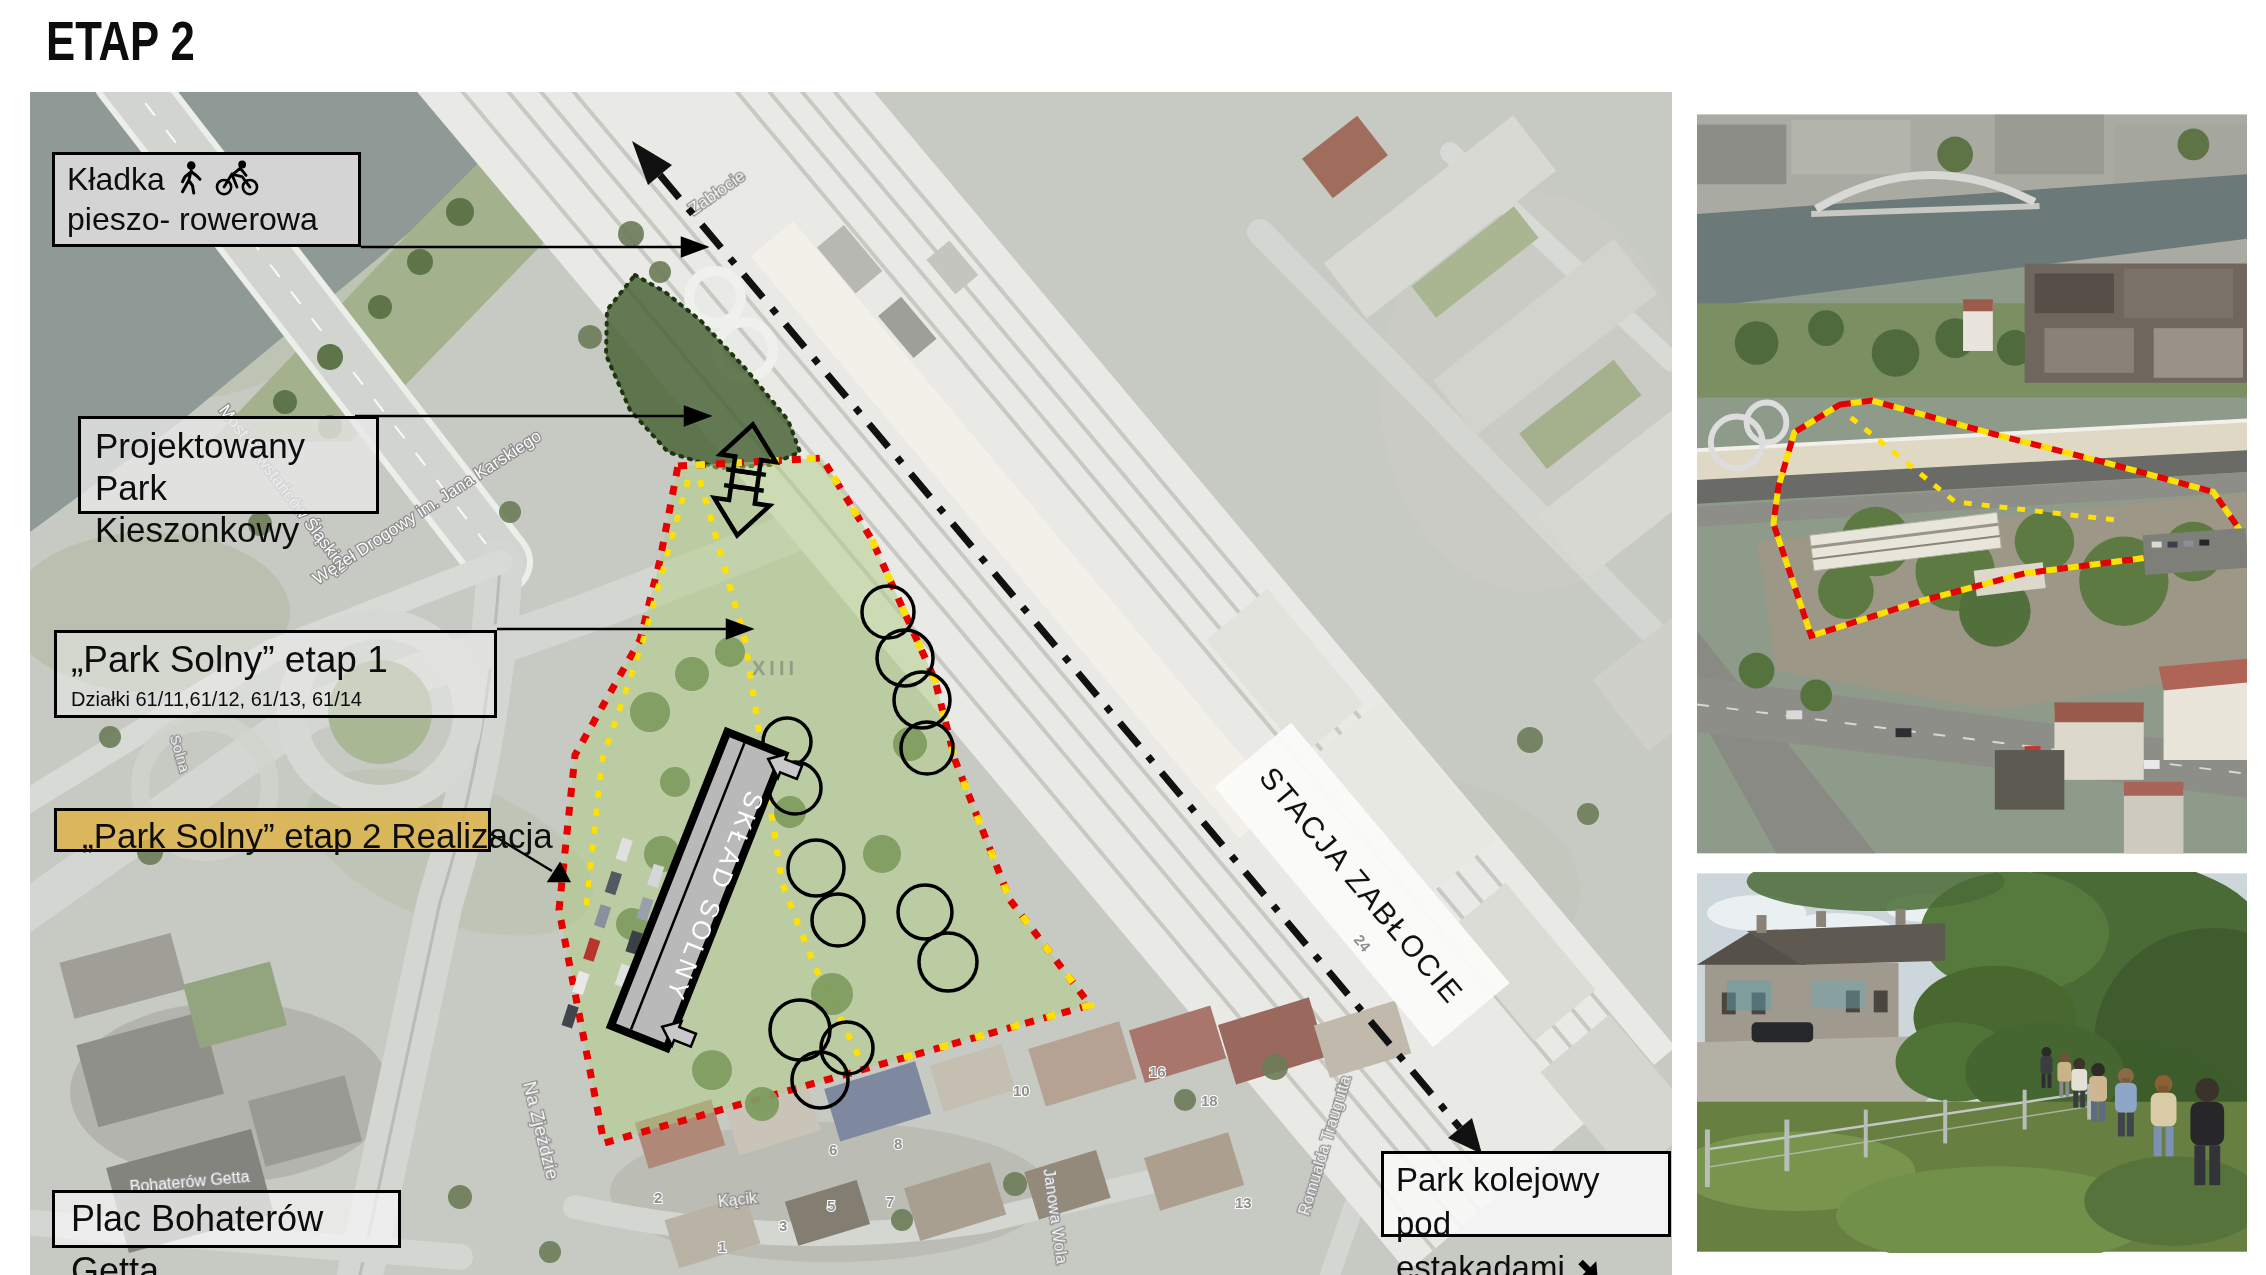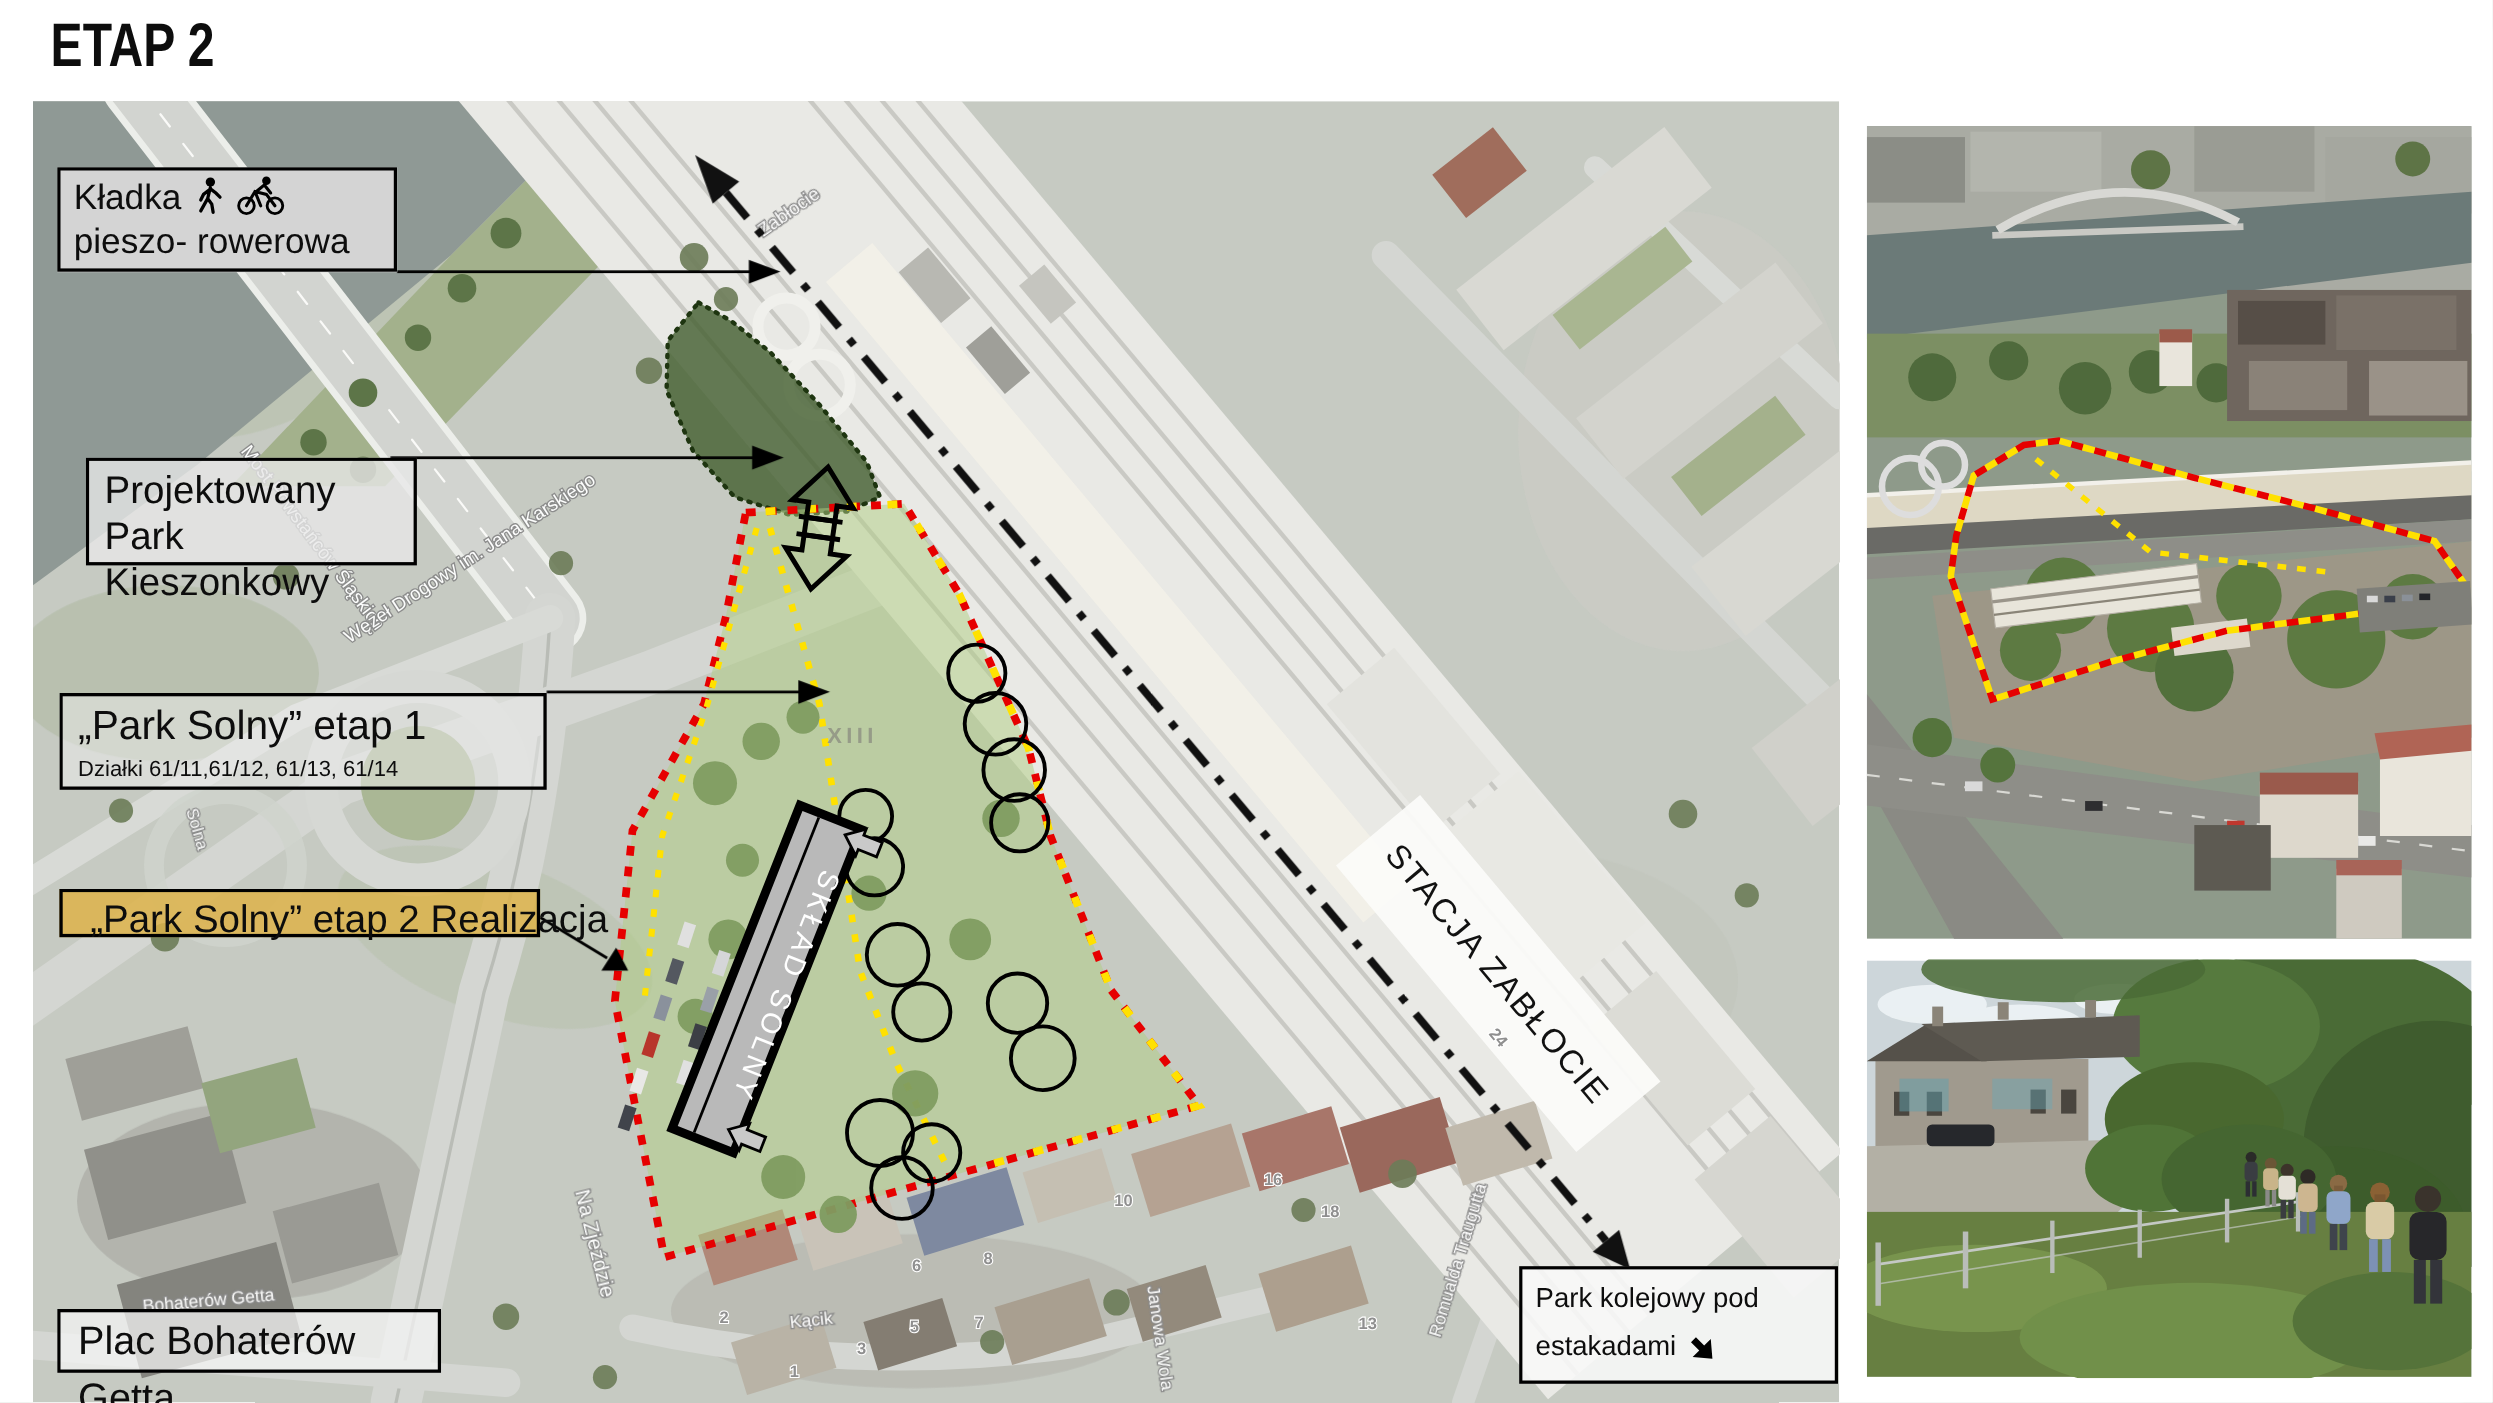--- a/index.html
+++ b/index.html
@@ -20,22 +20,22 @@
   .lb-pocket{left:24px;top:324px;width:301px;height:98px;background:rgba(232,232,232,.78);
       padding:6px 14px;font-size:35px;line-height:42px;margin-left:24px;}
   .lb-etap1{left:24px;top:538px;width:443px;height:88px;background:rgba(238,238,238,.5);
       padding:4px 14px;}
   .lb-etap1 .l1{font-size:37px;line-height:46px;}
   .lb-etap1 .l2{font-size:20px;line-height:32px;}
   .lb-etap2{left:24px;top:716px;width:437px;height:44px;background:rgba(221,179,74,.85);
       padding:0 25px;font-size:35px;line-height:50px;white-space:nowrap;}
   .lb-plac{left:22px;top:1098px;width:349px;height:58px;background:rgba(245,245,245,.72);
       padding:0 16px;font-size:36px;line-height:52px;}
-  .lb-parkkol{left:1351px;top:1059px;width:290px;height:107px;background:rgba(248,248,248,.88);
-      padding:4px 12px;font-size:25px;line-height:44px;}
+  .lb-parkkol{left:1351px;top:1059px;width:290px;height:86px;background:rgba(248,248,248,.88);
+      padding:4px 12px;font-size:33px;line-height:44px;}
   .lb-parkkol .row{display:flex;align-items:center;gap:8px;}
 </style>
 </head>
 <body>
 
 <div class="page">
 
   <h1 class="page-title">ETAP 2</h1>
 
   <div class="map-panel">

